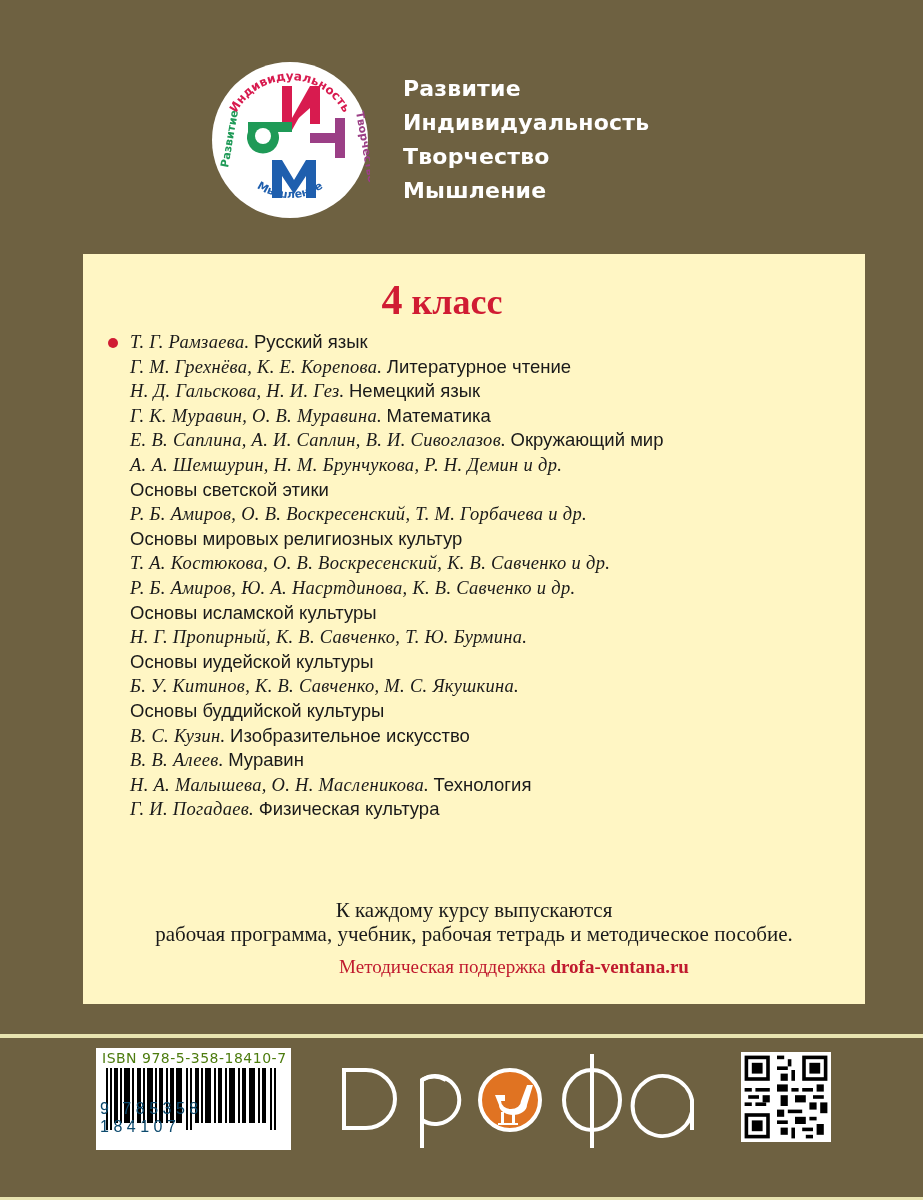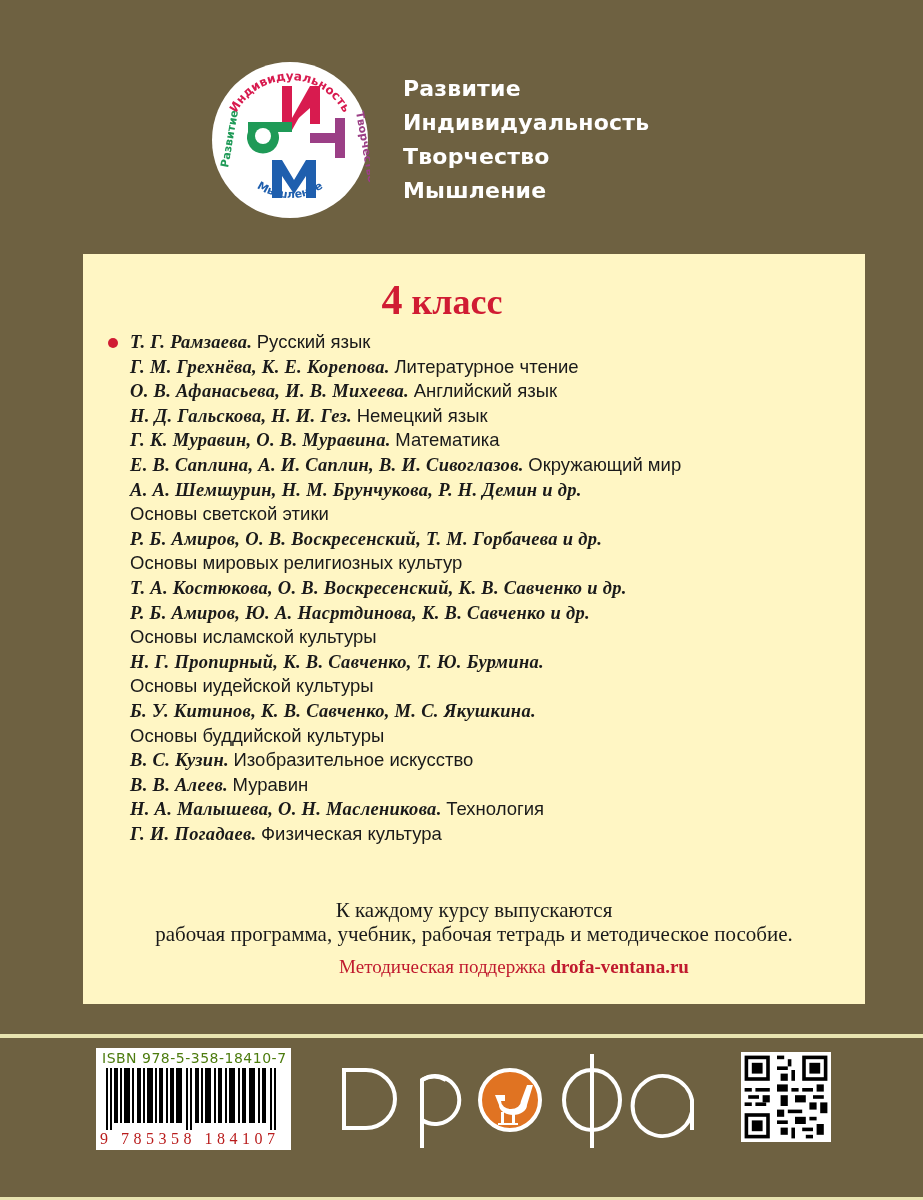--- a/index.html
+++ b/index.html
@@ -16,32 +16,32 @@
     background:#fff6c4;
   }
   .grade {
     position:absolute; top:280px; left:0; width:844px; text-align:center;
     color:#d01c33; font-weight:bold; font-size:36px; line-height:40px;
     padding-left:40px; box-sizing:border-box;
   }
   .grade .num { font-size:42px; }
   .list { position:absolute; left:130px; top:330px; width:720px; font-size:18.5px; line-height:24.6px; color:#1a1a1a; }
   .row { white-space:nowrap; position:relative; }
-  .row .auth { font-style:italic; font-weight:bold; letter-spacing:0.3px; }
+  .row .auth { font-style:italic; font-weight:normal; letter-spacing:0.3px; }
   .row .subj { font-family:"Liberation Sans Narrow","Liberation Sans", sans-serif; font-stretch:condensed; }
   .bullet { position:absolute; left:-22px; top:8px; width:10px; height:10px; border-radius:50%; background:#d01c33; }
   .note { position:absolute; left:83px; width:782px; text-align:center; font-size:21px; color:#1a1a1a; }
   .support { position:absolute; left:83px; width:862px; text-align:center; font-size:19px; color:#c01a2e; }
   .support b { font-weight:bold; }
   .hr-line { position:absolute; left:0; width:923px; height:4px; background:#e8e3b0; top:1034px; }
   .bottom-line { position:absolute; left:0; width:923px; height:3px; background:#e8e3b0; top:1197px; }
   .barcode { position:absolute; left:96px; top:1048px; width:195px; height:102px; background:#fff; }
   .barcode .isbn { position:absolute; top:2px; left:6px; font-family:"DejaVu Sans", sans-serif; font-size:14px; letter-spacing:0.5px; color:#4d7c0f; }
   .barcode .bars { position:absolute; left:8px; top:20px; width:180px; height:62px; display:flex; align-items:stretch; }
-  .barcode .digits { position:absolute; bottom:2px; left:4px; font-family:Liberation Serif, serif; font-size:16px; letter-spacing:4.5px; color:#b91c1c; }
+  .barcode .digits { position:absolute; bottom:14px; left:4px; font-family:Liberation Sans, sans-serif; font-size:16px; letter-spacing:4.5px; color:#0c4a6e; }
   .brand { position:absolute; left:330px; top:1050px; width:370px; height:100px; }
   .qr { position:absolute; left:741px; top:1052px; width:90px; height:90px; background:#fff; }
 </style>
 </head>
 <body>
 
 <div class="logo-wrap">
   <svg width="160" height="160" viewBox="0 0 160 160">
     <defs>
       <path id="ringTop" d="M 20 80 A 60 60 0 0 1 140 80"></path>
@@ -82,21 +82,20 @@
 <div class="panel"></div>
 
 <div class="grade">
   <span class="num">4</span>
   <span>класс</span>
 </div>
 
 <div class="list">
   <div class="row"><span class="bullet"></span><span class="auth">Т. Г. Рамзаева.</span> <span class="subj">Русский язык</span></div>
   <div class="row"><span class="auth">Г. М. Грехнёва, К. Е. Корепова.</span> <span class="subj">Литературное чтение</span></div>
-  <div class="row"><span class="auth">О. В. Афанасьева, И. В. Михеева.</span> <span class="subj">Английский язык</span></div>
   <div class="row"><span class="auth">Н. Д. Гальскова, Н. И. Гез.</span> <span class="subj">Немецкий язык</span></div>
   <div class="row"><span class="auth">Г. К. Муравин, О. В. Муравина.</span> <span class="subj">Математика</span></div>
   <div class="row"><span class="auth">Е. В. Саплина, А. И. Саплин, В. И. Сивоглазов.</span> <span class="subj">Окружающий мир</span></div>
   <div class="row"><span class="auth">А. А. Шемшурин, Н. М. Брунчукова, Р. Н. Демин и др.</span></div>
   <div class="row"><span class="subj">Основы светской этики</span></div>
   <div class="row"><span class="auth">Р. Б. Амиров, О. В. Воскресенский, Т. М. Горбачева и др.</span></div>
   <div class="row"><span class="subj">Основы мировых религиозных культур</span></div>
   <div class="row"><span class="auth">Т. А. Костюкова, О. В. Воскресенский, К. В. Савченко и др.</span></div>
   <div class="row"><span class="auth">Р. Б. Амиров, Ю. А. Насртдинова, К. В. Савченко и др.</span></div>
   <div class="row"><span class="subj">Основы исламской культуры</span></div>

